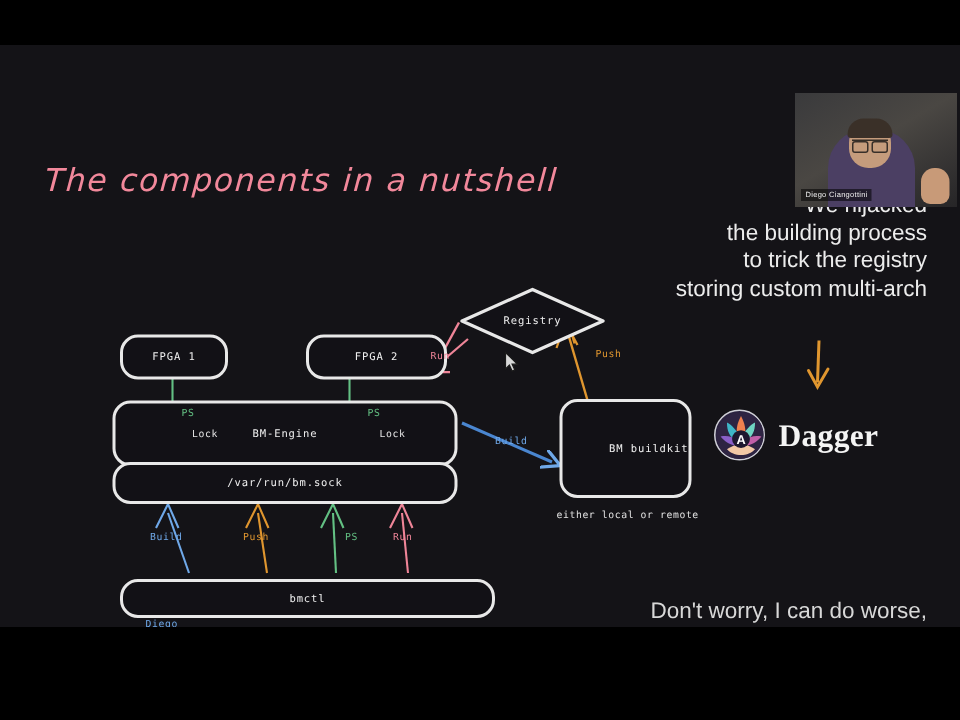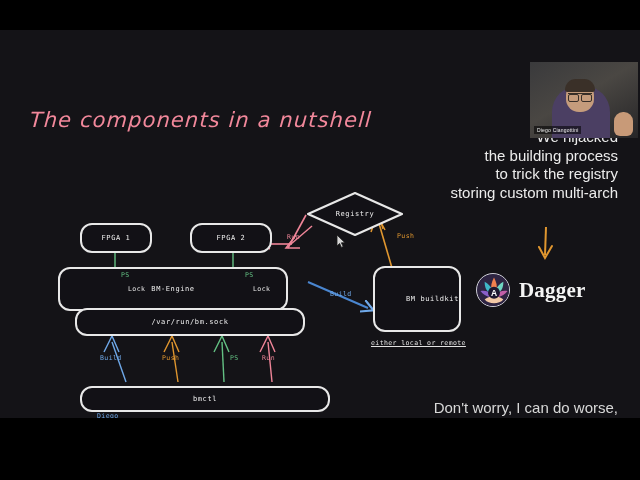--- a/index.html
+++ b/index.html
@@ -68,21 +68,20 @@
   .c-run   { color:#ef8598; }
   .c-white { color:#e6e6e6; }
 
   .caption {
     position:absolute;
     font-family:"DejaVu Sans Mono", monospace;
     font-size:6.5px;
     color:#e2e2e2;
     letter-spacing:0.4px;
     white-space:nowrap;
-    text-decoration:underline;
   }
 
   
   #callout {
     position:absolute; right:22px; top:98px;
     width:260px;
     text-align:right;
     color:#ececec;
     font-size:15px;
     line-height:18.5px;
@@ -233,25 +232,25 @@
 
       <g>
         <path d="M308,252 L368,278" stroke="#4a86d0" stroke-width="2" fill="none" marker-end="url(#ah-blue)"></path>
       </g>
     </svg>
 
     <div class="node" style="left:80px; top:193px; width:72px; height:30px;">
       <span>FPGA 1</span>
     </div>
 
-    <div class="node" style="left:190px; top:193px; width:82px; height:30px;justify-content:center;">
+    <div class="node" style="left:204px; top:193px; width:94px; height:30px;justify-content:center;">
       <span>FPGA 2</span>
     </div>
 
-    <div class="node" style="left:58px; top:237px; width:230px; height:44px;align-items:center;">
+    <div class="node" style="left:75px; top:237px; width:230px; height:44px;align-items:center;">
       <span>BM-Engine</span>
     </div>
 
     <div class="node" style="left:75px; top:278px; width:230px; height:28px;">
       <span>/var/run/bm.sock</span>
     </div>
 
     <div class="node" style="left:80px; top:356px; width:250px; height:26px;">
       <span>bmctl</span>
     </div>

